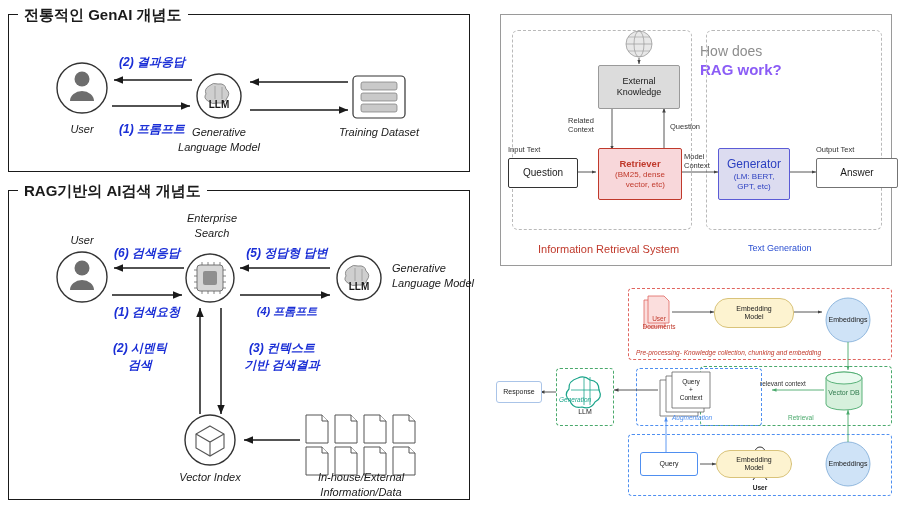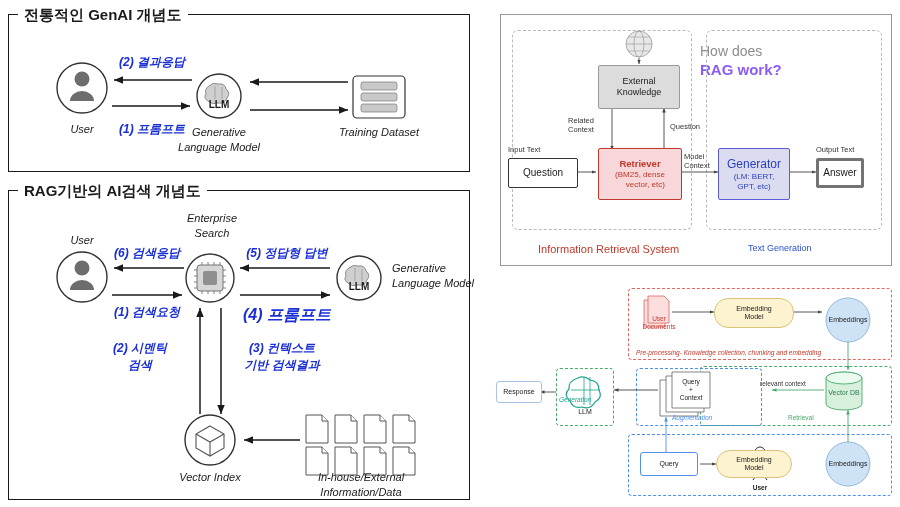--- a/index.html
+++ b/index.html
@@ -226,21 +226,21 @@
 <div class="lbl center" style="left:359px; top:281px; font-size:10px; font-weight:bold;">LLM</div>
 <div class="lbl italic" style="left:392px; top:262px;">Generative</div>
 <div class="lbl italic" style="left:392px; top:277px;">Language Model</div>
 <div class="lbl italic center" style="left:210px; top:471px;">Vector Index</div>
 <div class="lbl italic center" style="left:361px; top:471px;">In-house/External</div>
 <div class="lbl italic center" style="left:361px; top:486px;">Information/Data</div>
 
 <div class="lbl blue center" style="left:147px; top:246px; font-size:12px;">(6) 검색응답</div>
 <div class="lbl blue center" style="left:147px; top:305px; font-size:12px;font-style:italic;">(1) 검색요청</div>
 <div class="lbl blue center" style="left:287px; top:246px; font-size:12px;">(5) 정답형 답변</div>
-<div class="lbl blue center" style="left:287px; top:305px; font-size:16px;">(4) 프롬프트</div>
+<div class="lbl blue center" style="left:287px; top:305px; font-size:11px;">(4) 프롬프트</div>
 <div class="lbl blue center" style="left:140px; top:341px; font-size:12px;">(2) 시멘틱</div>
 <div class="lbl blue center" style="left:140px; top:358px; font-size:12px;">검색</div>
 <div class="lbl blue center" style="left:282px; top:341px; font-size:12px;">(3) 컨텍스트</div>
 <div class="lbl blue center" style="left:282px; top:358px; font-size:12px;">기반 검색결과</div>
 
 <div class="panel bordered" style="left:500px; top:14px; width:392px; height:252px; border-width:1px; border-color:#9a9a9a;"></div>
 
 <div class="rt-title" style="left:700px; top:42px;">
   <span>How does</span><br>
   <b>RAG work?</b>
@@ -279,21 +279,21 @@
   <span style="color:#c0392b; white-space:pre-line; font-size:8px;">(BM25, dense
 vector, etc)</span>
 </div>
 
 <div class="rt-box" style="left:718px; top:148px; width:72px; height:52px; background:#dcdcf0; border:1px solid #5b5bd6; flex-direction:column;">
   <span style="color:#2b3fc0; font-weight:normal; font-size:12px;">Generator</span>
   <span style="color:#2b3fc0; white-space:pre-line; font-size:8px;">(LM: BERT,
 GPT, etc)</span>
 </div>
 
-<div class="rt-box" style="left:816px; top:158px; width:48px; height:30px; background:#ffffff; border:3px solid #737373; font-size:10px;">
+<div class="rt-box" style="left:816px; top:158px; width:82px; height:30px; background:#ffffff; border:1px solid #737373; font-size:10px;">
   <span>Answer</span>
 </div>
 
 <div class="tiny" style="left:508px; top:145px;">Input Text</div>
 <div class="tiny" style="left:816px; top:145px;">Output Text</div>
 <div class="tiny" style="left:568px; top:116px; white-space:pre-line; line-height:1.2;">Related
 Context</div>
 <div class="tiny" style="left:670px; top:122px;">Question</div>
 <div class="tiny" style="left:684px; top:152px; white-space:pre-line; line-height:1.2;">Model
 Context</div>

